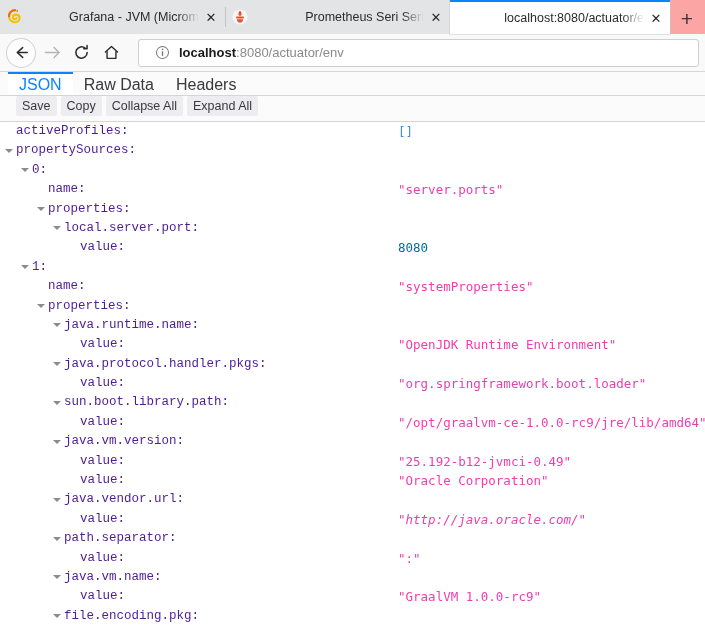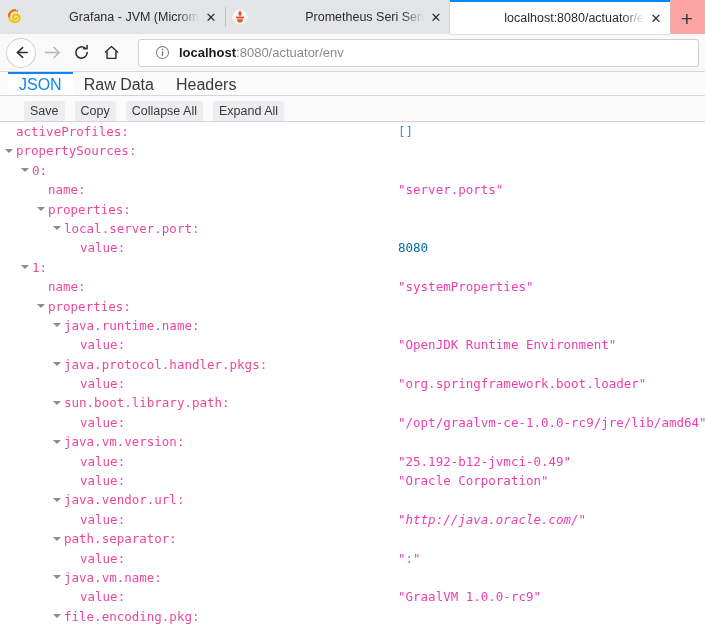--- a/index.html
+++ b/index.html
@@ -158,23 +158,23 @@
     border-top-color: #0a84ff;
     background: #ffffff;
   }
 
   
   .jv-toolbar {
     height: 26px;
     background: #fbfbfc;
     border-bottom: 1px solid #d5d5d8;
     display: flex;
-    align-items: flex-end;
-    padding-left: 24px;
-    gap: 10px;
+    align-items: flex-start;
+    padding-left: 16px;
+    gap: 4px;
     box-sizing: border-box;
   }
   .jv-btn {
     height: 20px;
     padding: 0 6px;
     background: #ededf0;
     border-radius: 2px;
     display: flex;
     align-items: center;
     font-size: 12.5px;
@@ -192,23 +192,24 @@
     font-size: 12.5px;
   }
   .jrow {
     position: relative;
     height: 19.4px;
     line-height: 19.4px;
     white-space: nowrap;
   }
   .jkey {
     position: absolute;
-    color: #ec4899;
+    color: #4c1d95;
     left: 0;
     white-space: nowrap;
+    font-family: Liberation Mono, monospace;
   }
   .twisty {
     position: absolute;
     width: 9px;
     height: 19.4px;
     display: inline-block;
   }
   .twisty::before {
     content: "";
     position: absolute;

